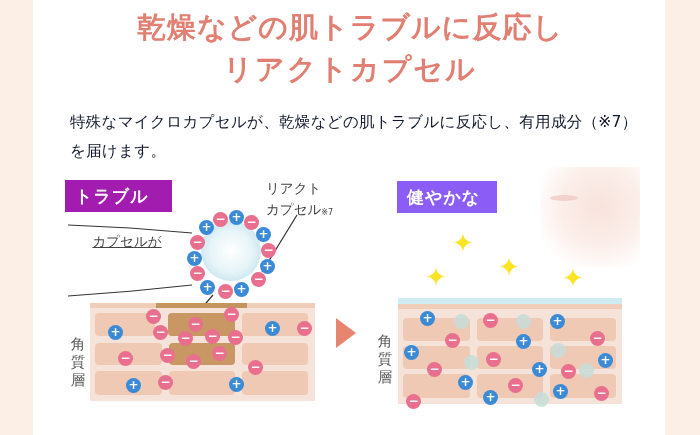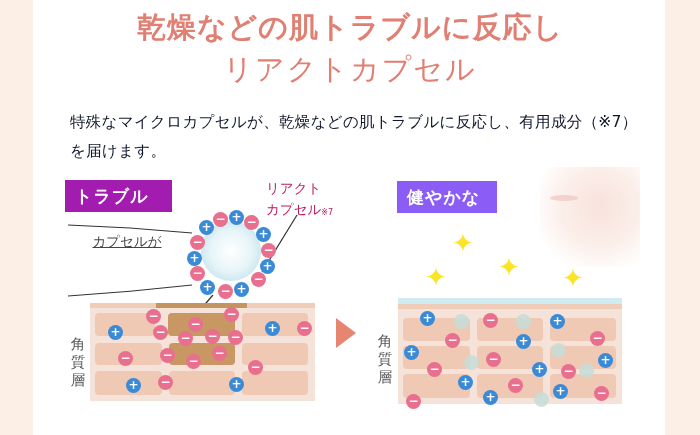--- a/index.html
+++ b/index.html
@@ -1,33 +1,33 @@
 <!DOCTYPE html>
 <html><head>
 <meta charset="utf-8">
 <style>
   * { box-sizing: border-box; margin: 0; padding: 0; }
   html, body { width: 700px; height: 435px; overflow: hidden; background: #fcefe6; }
   body { position: relative; font-family: "DejaVu Sans", "Liberation Sans", sans-serif; }
   .panel { position: absolute; left: 33px; top: 0; width: 632px; height: 435px; background: #ffffff; }
   .title1 { position: absolute; left: 0; width: 700px; top: 8px; text-align: center;
     font-family: "DejaVu Serif", "Liberation Serif", serif; font-size: 29px; color: #e07f72; letter-spacing: 1px; }
-  .title2-wrap { position: absolute; left: 0; width: 700px; top: 50px; text-align: center; }
+  .title2-wrap { position: absolute; left: 0; width: 700px; top: 50px; text-align: center; font-weight: bold; }
   .title2 { display: inline-block; position: relative; font-family: "DejaVu Serif", "Liberation Serif", serif;
     font-size: 29px; color: #e07f72; letter-spacing: 2px; padding: 0 6px; }
   .title2::after { content: ""; position: absolute; left: 0; right: 0; bottom: 2px; height: 13px; background: #fbe5df; z-index: -1; }
   .title2 span { position: relative; z-index: 1; }
   .desc { position: absolute; left: 70px; top: 108px; width: 580px; font-size: 15.5px; line-height: 29px; color: #0f172a; letter-spacing: 0.3px; }
 
   .badge { position: absolute; height: 32px; color: #fff; font-size: 17px; font-weight: bold; line-height: 32px; padding: 0 10px; letter-spacing: 1px; }
   .badge-trouble { left: 65px; top: 180px; width: 107px; background: #a21caf; }
   .badge-healthy { left: 397px; top: 181px; width: 100px; background: #8b5cf6; }
 
   .note { position: absolute; left: 72px; top: 232px; width: 110px; text-align: center; font-size: 13.5px; line-height: 19px; color: #444; text-decoration: underline; }
-  .capsule-label { position: absolute; left: 266px; top: 178px; font-size: 13.5px; line-height: 21px; color: #be185d; }
+  .capsule-label { position: absolute; left: 266px; top: 178px; font-size: 13.5px; line-height: 21px; color: #404040; }
   .capsule-label sup { font-size: 8px; vertical-align: top; position: relative; top: 3px; }
 
   .diagram { position: absolute; }
   .skin-left { left: 90px; top: 303px; width: 225px; height: 98px; background: #f5e3da; }
   .skin-right { left: 398px; top: 298px; width: 224px; height: 106px; background: #f5e3da; }
   .brick { position: absolute; background: #efc9b3; border-radius: 4px; }
   .brick.dmg { background: #c89764; }
   .topstrip { position: absolute; left: 0; top: 0; height: 5px; background: #f0cdb8; }
   .topstrip.blue { background: #cfecf2; height: 6px; }
 

